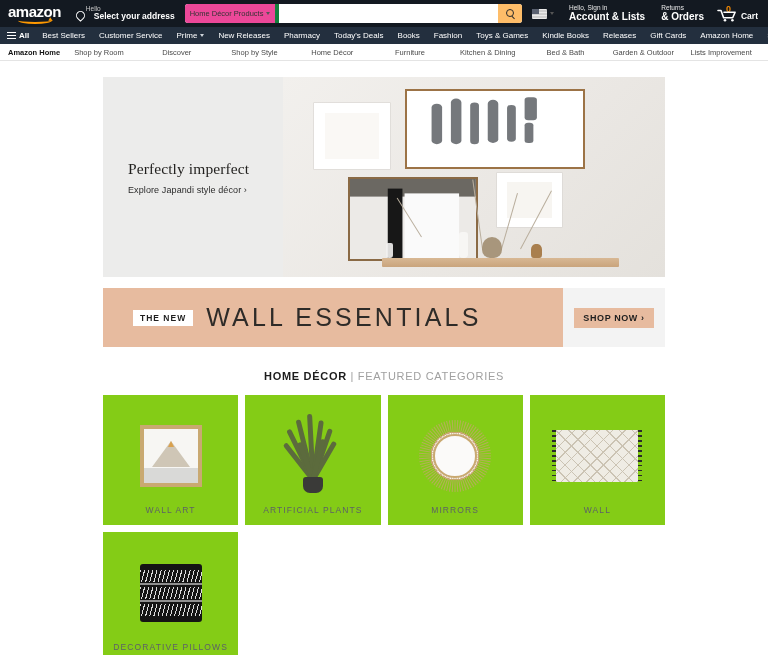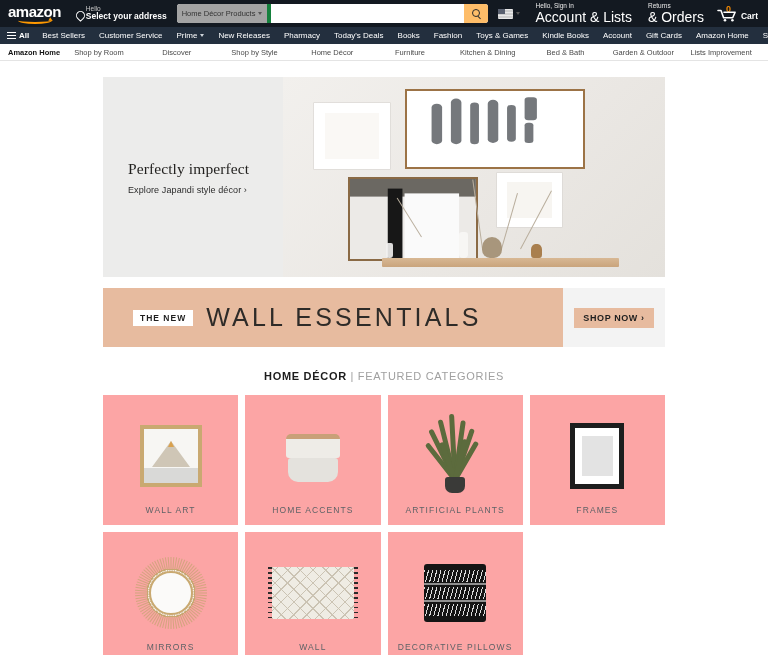--- a/index.html
+++ b/index.html
@@ -52,29 +52,29 @@
     white-space: nowrap;
   }
   .pin-icon { width: 9px; height: 9px; position: relative; flex: none; margin-top: 5px; }
   .pin-icon:before {
     content: ""; position: absolute; left: 1px; top: 0;
     width: 7px; height: 7px; border: 1.2px solid #ffffff;
     border-radius: 50% 50% 50% 0; transform: rotate(-45deg);
   }
   .deliver-lines { line-height: 1.05; }
   .deliver-hello { font-size: 6.5px; color: #cccccc; display: block; }
-  .deliver-addr { font-size: 8.5px; font-weight: bold; color: #ffffff; display: block; }
+  .deliver-addr { font-size: 8.5px; font-weight: bold; color: #ffffff; display: block; padding-left: 8px; }
 
   .searchbar {
     flex: 1; display: flex; height: 19px;
     border-radius: 3px; overflow: hidden;
     background: #ffffff;
   }
   .search-cat {
-    background: #a3a3a3;
+    background: #ec4899;
     color: #333333;
     font-size: 7.5px;
     display: flex; align-items: center; gap: 3px;
     padding: 0 5px;
     border-right: 4px solid #15803d;
     white-space: nowrap;
   }
   .caret-down {
     width: 0; height: 0;
     border-left: 2.5px solid transparent;
@@ -113,21 +113,21 @@
     position: relative; border-radius: 1px;
   }
   .flag:before {
     content: ""; position: absolute; left: 0; top: 0;
     width: 7px; height: 5px; background: #5a6170;
   }
   .nav-link-block {
     color: #ffffff; padding: 2px 5px; line-height: 1.05; white-space: nowrap;
   }
   .nl-top { font-size: 6.5px; display: block; color: #e8e8e8; }
-  .nl-bottom { font-size: 14px; font-weight: normal; display: block; }
+  .nl-bottom { font-size: 10px; font-weight: bold; display: block; }
   .cart-box { display: flex; align-items: flex-end; gap: 2px; padding: 0 4px 0 2px; color: #ffffff; }
   .cart-icon-wrap { position: relative; width: 22px; height: 17px; }
   .cart-count {
     position: absolute; top: -1px; left: 9px;
     color: #f08804; font-size: 9px; font-weight: bold;
   }
   .cart-svg { position: absolute; bottom: 0; left: 0; }
   .cart-label { font-size: 8.5px; font-weight: bold; padding-bottom: 1px; }
 
   
@@ -221,21 +221,21 @@
   }
   .feat-strong { color: #1c1c1c; font-weight: bold; }
   .feat-light { color: #a0a0a0; font-weight: normal; }
 
   
   .grid {
     display: grid; grid-template-columns: repeat(4, 1fr);
     gap: 7px;
   }
   .card {
-    background: #fca5a5; height: 130px;
+    background: #84cc16; height: 130px;
     display: flex; flex-direction: column; align-items: center;
     justify-content: space-between; padding: 12px 6px 10px;
     cursor: pointer; position: relative; overflow: hidden;
   }
   .card-art { flex: 1; width: 100%; display: flex; align-items: center; justify-content: center; }
   .card-label {
     font-size: 8.5px; color: #5d6266; letter-spacing: 1.1px;
     text-align: center; white-space: nowrap;
   }
 
@@ -430,21 +430,21 @@
       <div class="nav-item">
         <span>Fashion</span>
       </div>
       <div class="nav-item">
         <span>Toys &amp; Games</span>
       </div>
       <div class="nav-item">
         <span>Kindle Books</span>
       </div>
       <div class="nav-item">
-        <span>Account</span>
+        <span>Releases</span>
       </div>
       <div class="nav-item">
         <span>Gift Cards</span>
       </div>
       <div class="nav-item">
         <span>Amazon Home</span>
       </div>
       <div class="nav-item">
         <span>Sell</span>
       </div>
@@ -542,54 +542,37 @@
 
     <div class="grid" id="category-grid">
         <div class="card">
           <div class="card-art">
             <div class="wallart-frame">
               <div class="wallart-floor"></div>
               <div class="wallart-mount"></div>
             </div>
           </div>
           <div class="card-label">WALL ART</div>
-        </div>
-        <div class="card">
-          <div class="card-art">
-            <div class="bowls">
-              <div class="bowl-top"></div>
-              <div class="bowl-bot"></div>
-            </div>
-          </div>
-          <div class="card-label">HOME ACCENTS</div>
         </div>
         <div class="card">
           <div class="card-art">
             <div class="plant">
               <span class="leaf" style="height:46px;transform:translateX(-50%) rotate(-38deg);"></span>
               <span class="leaf" style="height:56px;transform:translateX(-50%) rotate(-26deg);"></span>
               <span class="leaf" style="height:62px;transform:translateX(-50%) rotate(-14deg);"></span>
               <span class="leaf" style="height:66px;transform:translateX(-50%) rotate(-3deg);"></span>
               <span class="leaf" style="height:60px;transform:translateX(-50%) rotate(8deg);"></span>
               <span class="leaf" style="height:54px;transform:translateX(-50%) rotate(19deg);"></span>
               <span class="leaf" style="height:44px;transform:translateX(-50%) rotate(30deg);"></span>
               <span class="leaf" style="height:40px;transform:translateX(-50%) rotate(-20deg);"></span>
               <span class="leaf" style="height:42px;transform:translateX(-50%) rotate(14deg);"></span>
               <div class="pot"></div>
             </div>
           </div>
           <div class="card-label">ARTIFICIAL PLANTS</div>
-        </div>
-        <div class="card">
-          <div class="card-art">
-            <div class="blackframe">
-              <div class="blackframe-in"></div>
-            </div>
-          </div>
-          <div class="card-label">FRAMES</div>
         </div>
         <div class="card">
           <div class="card-art">
             <div class="mirror">
               <div class="mirror-rays">
                 <span class="ray" style="transform:translate(-50%,0) rotate(0deg);"></span>
                 <span class="ray" style="transform:translate(-50%,0) rotate(4.5deg);"></span>
                 <span class="ray" style="transform:translate(-50%,0) rotate(9deg);"></span>
                 <span class="ray" style="transform:translate(-50%,0) rotate(13.5deg);"></span>
                 <span class="ray" style="transform:translate(-50%,0) rotate(18deg);"></span>

